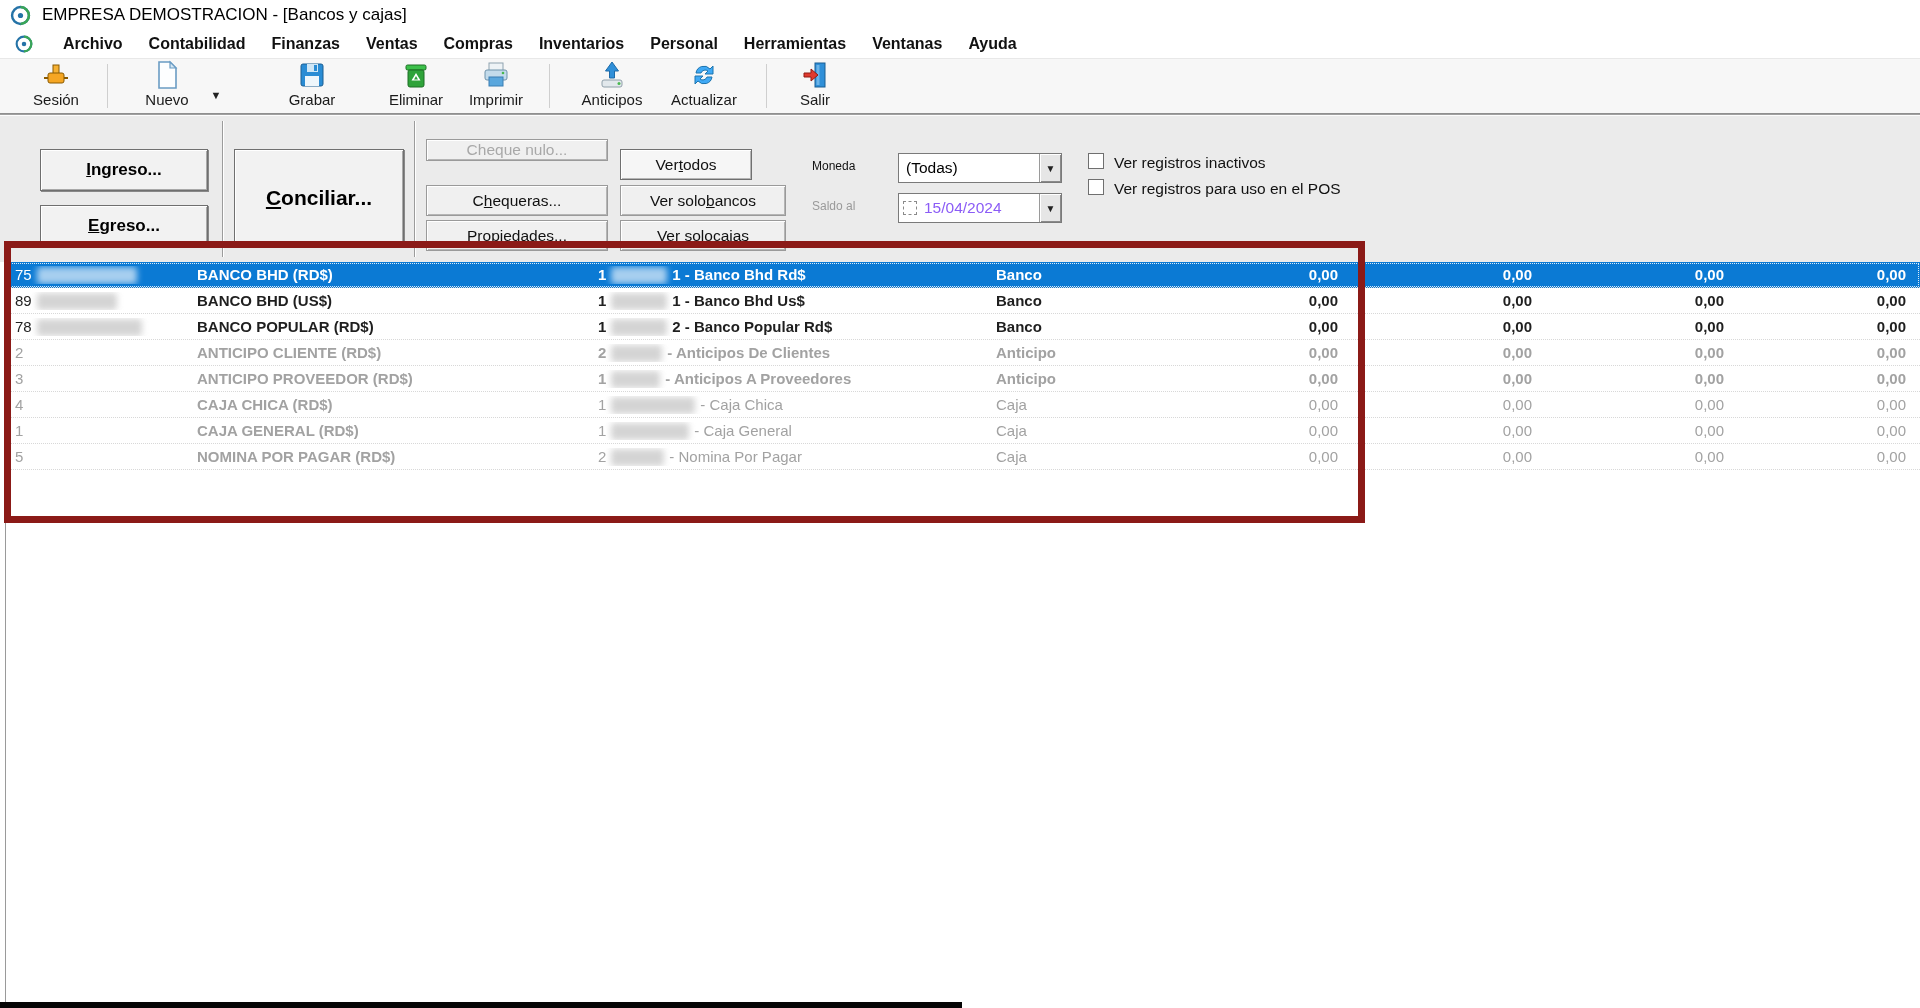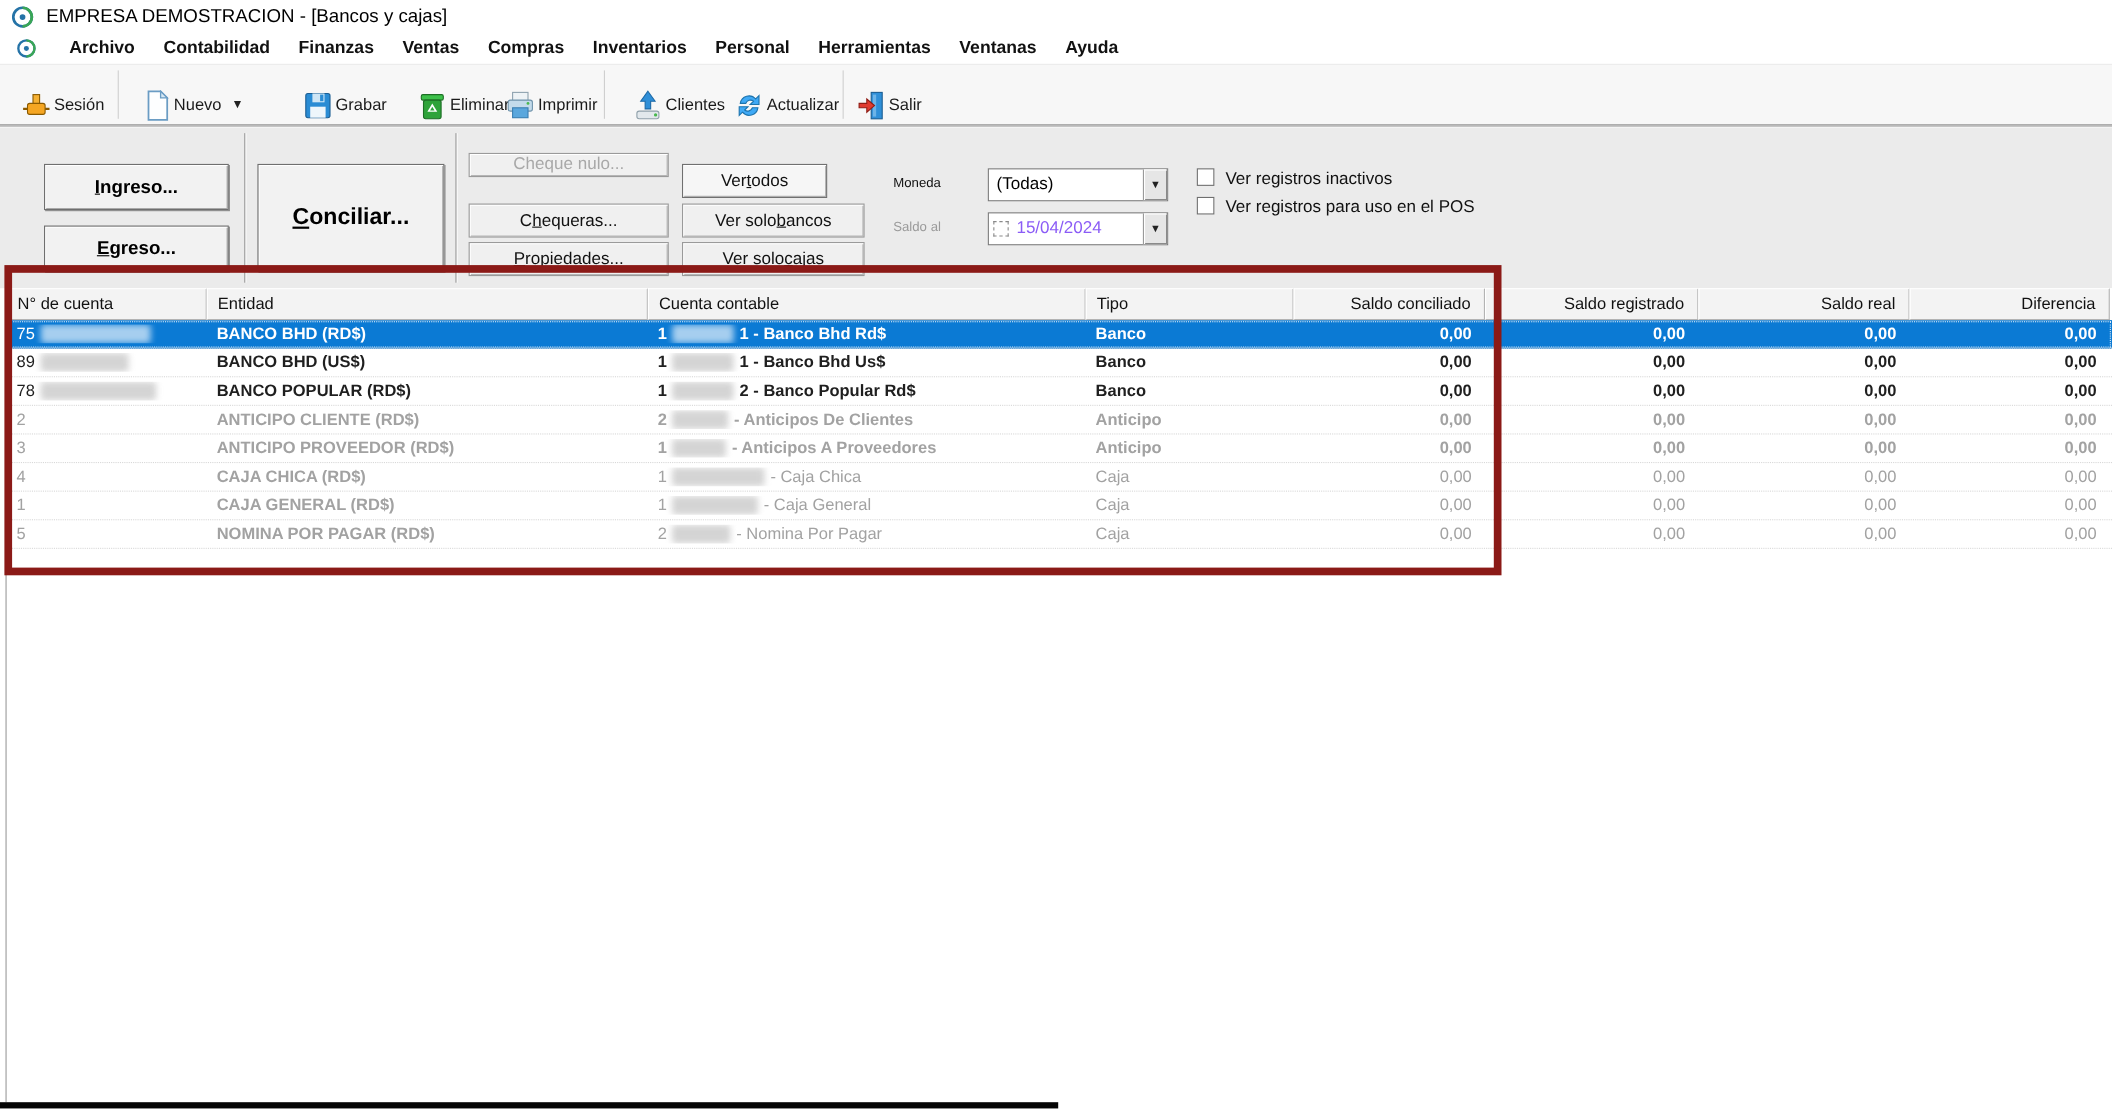--- a/index.html
+++ b/index.html
@@ -15,22 +15,22 @@
   .titlebar .title { font-size:17px; color:#000; }
   
   .menubar { position:absolute; left:0; top:30px; width:1920px; height:29px;
     background:#ffffff; display:flex; align-items:center; padding-left:14px;
     border-bottom:1px solid #e8e8e8; }
   .menubar .logo { margin-right:16px; display:flex; }
   .menu-item { font-size:16px; font-weight:600; color:#111; padding:2px 13px; cursor:default; }
   
   .toolbar { position:absolute; left:0; top:59px; width:1920px; height:55px;
     background:#f7f7f7; border-bottom:1px solid #8f8f8f; }
-  .tbtn { position:absolute; top:11px; width:76px; height:50px; display:flex;
-    flex-direction:row; align-items:center; justify-content:flex-start; gap:1px; }
+  .tbtn { position:absolute; top:0; width:76px; height:50px; display:flex;
+    flex-direction:column; align-items:center; justify-content:flex-start; gap:1px; }
   .tbtn .ticon { height:31px; display:flex; align-items:flex-end; }
   .tbtn .tlabel { font-size:15px; color:#1a1a1a; }
   .tsep { position:absolute; top:5px; width:1px; height:44px; background:#cfcfcf; }
   .tcaret { position:absolute; top:30px; font-size:11px; color:#222; width:20px; text-align:center; }
   
   .panel { position:absolute; left:0; top:114px; width:1920px; height:148px;
     background:#ebebeb; border-top:1px solid #a0a0a0; box-shadow: inset 0 1px 0 #fdfdfd; }
   .btn3d { position:absolute; display:flex; align-items:center; justify-content:center;
     background:#f2f2f2; border:1px solid #6f6f6f;
     box-shadow: inset 1px 1px 0 #ffffff, inset -1px -1px 0 #a9a9a9, 1px 1px 0 #888;
@@ -177,21 +177,21 @@
     </div>
     <div class="tsep" style="left:549px;"></div>
     <div class="tbtn" style="left:574px;">
       <span class="ticon">
         <svg width="30" height="30" viewBox="0 0 30 30">
             <rect x="5" y="20" width="20" height="7" rx="2" fill="#e2e8ec" stroke="#90a0aa"></rect>
             <circle cx="22" cy="23.5" r="1.5" fill="#49b84f"></circle>
             <path d="M15 2 l6.5 9 h-4 v7 h-5 v-7 h-4 z" fill="#2f8fd8" stroke="#1d6aa8"></path>
           </svg>
       </span>
-      <span class="tlabel">Clientes</span>
+      <span class="tlabel">Anticipos</span>
     </div>
     <div class="tbtn" style="left:666px;">
       <span class="ticon">
         <svg width="30" height="30" viewBox="0 0 30 30">
             <path d="M7 13 A8 8 0 0 1 21 9 L24 6 L24 14 L16 14 L19 11 A4.5 4.5 0 0 0 12 13 Z" fill="#3fa9f5" stroke="#1d74ae"></path>
             <path d="M23 17 A8 8 0 0 1 9 21 L6 24 L6 16 L14 16 L11 19 A4.5 4.5 0 0 0 18 17 Z" fill="#3fa9f5" stroke="#1d74ae"></path>
           </svg>
       </span>
       <span class="tlabel">Actualizar</span>
     </div>
@@ -239,30 +239,20 @@
       <span class="drop">▼</span>
     </div>
 
     <span class="chk" style="left:1088px; top:38px;"></span>
     <span class="chklabel" style="left:1114px; top:39px;">Ver registros inactivos</span>
     <span class="chk" style="left:1088px; top:64px;"></span>
     <span class="chklabel" style="left:1114px; top:65px;">Ver registros para uso en el POS</span>
   </div>
 
   <div class="listview">
-    <div class="lgrid lheader">
-      <div class="hcell">N° de cuenta</div>
-      <div class="hcell">Entidad</div>
-      <div class="hcell">Cuenta contable</div>
-      <div class="hcell">Tipo</div>
-      <div class="hcell num">Saldo conciliado</div>
-      <div class="hcell num">Saldo registrado</div>
-      <div class="hcell num">Saldo real</div>
-      <div class="hcell num">Diferencia</div>
-    </div>
     <div>
         <div class="lgrid trow bank selected">
           <div class="tcell acct">75<div class="blur" style="width: 100px;"></div></div>
           <div class="tcell ent">BANCO BHD (RD$)</div>
           <div class="tcell">1<div class="blur" style="width: 56px;"></div>1 - Banco Bhd Rd$</div>
           <div class="tcell">Banco</div>
           <div class="tcell num">0,00</div>
           <div class="tcell num">0,00</div>
           <div class="tcell num">0,00</div>
           <div class="tcell num">0,00</div>

